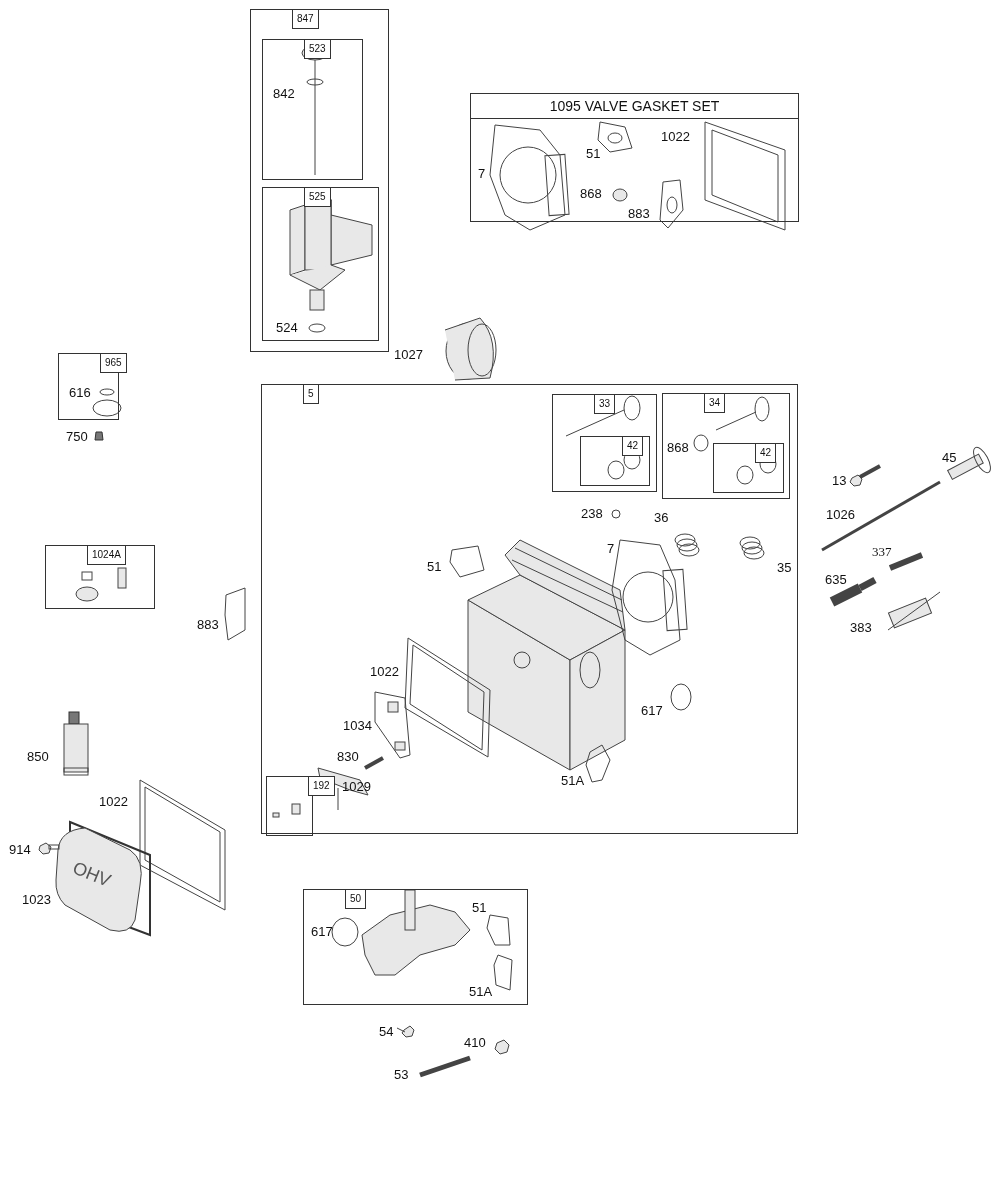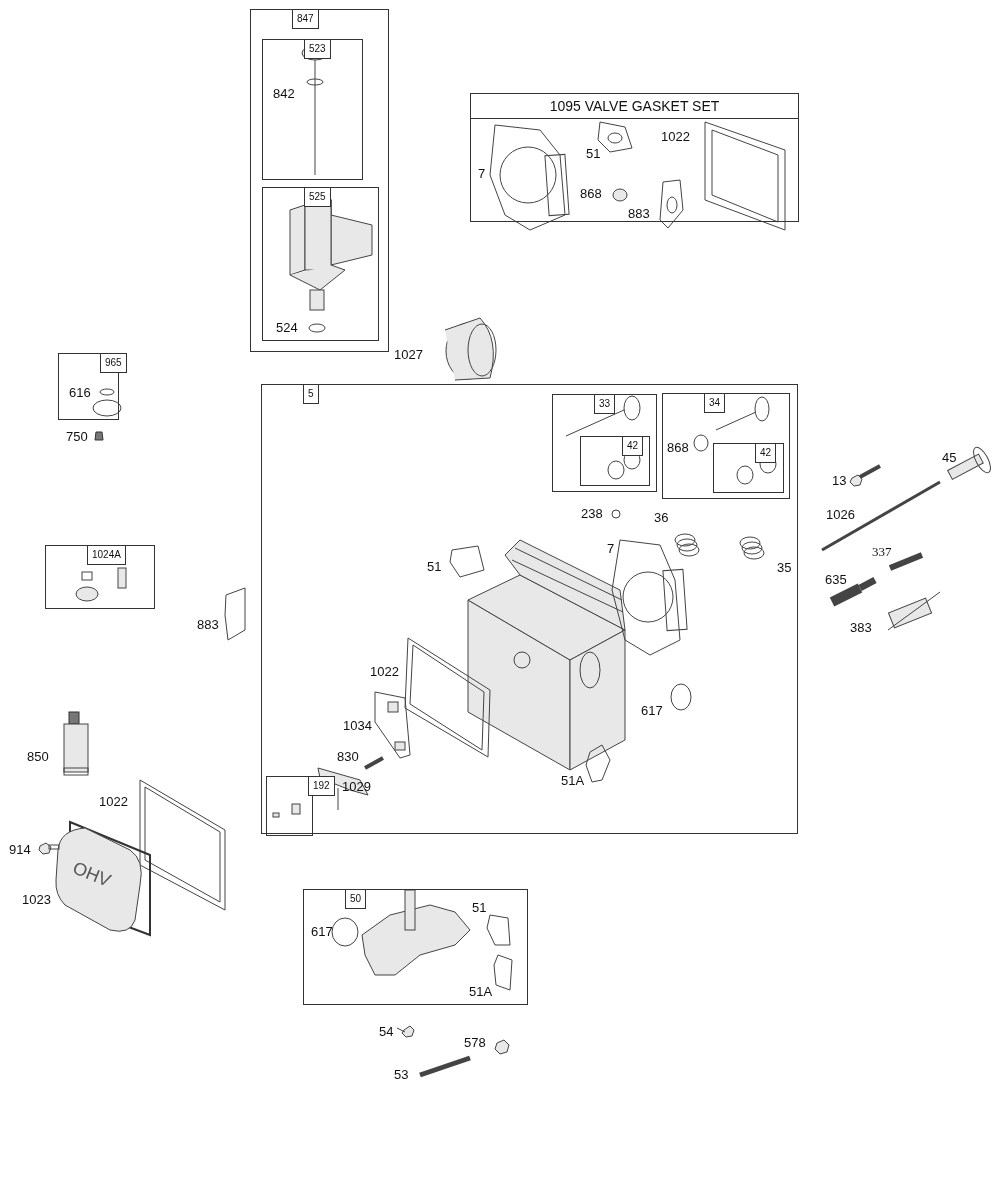--- a/index.html
+++ b/index.html
@@ -285,14 +285,14 @@
 <span class="lbl" style="left:826px;top:508px;">1026</span>
 <span class="lbl" style="left:872px;top:545px;font-family:Liberation Serif, serif;">337</span>
 <span class="lbl" style="left:825px;top:573px;">635</span>
 <span class="lbl" style="left:850px;top:621px;">383</span>
 
 <span class="lbl" style="left:311px;top:925px;">617</span>
 <span class="lbl" style="left:472px;top:901px;">51</span>
 <span class="lbl" style="left:469px;top:985px;">51A</span>
 
 <span class="lbl" style="left:379px;top:1025px;">54</span>
-<span class="lbl" style="left:464px;top:1036px;">578</span>
+<span class="lbl" style="left:464px;top:1036px;">410</span>
 <span class="lbl" style="left:394px;top:1068px;">53</span>
 
 </body></html>

